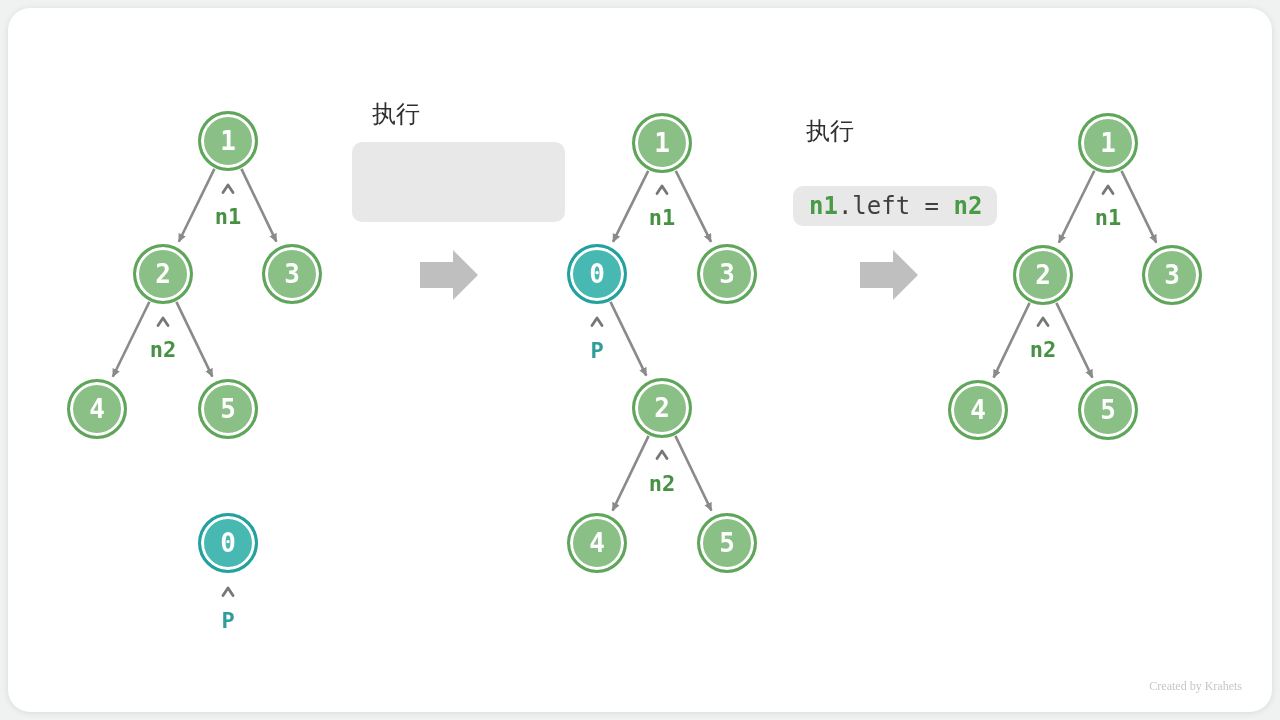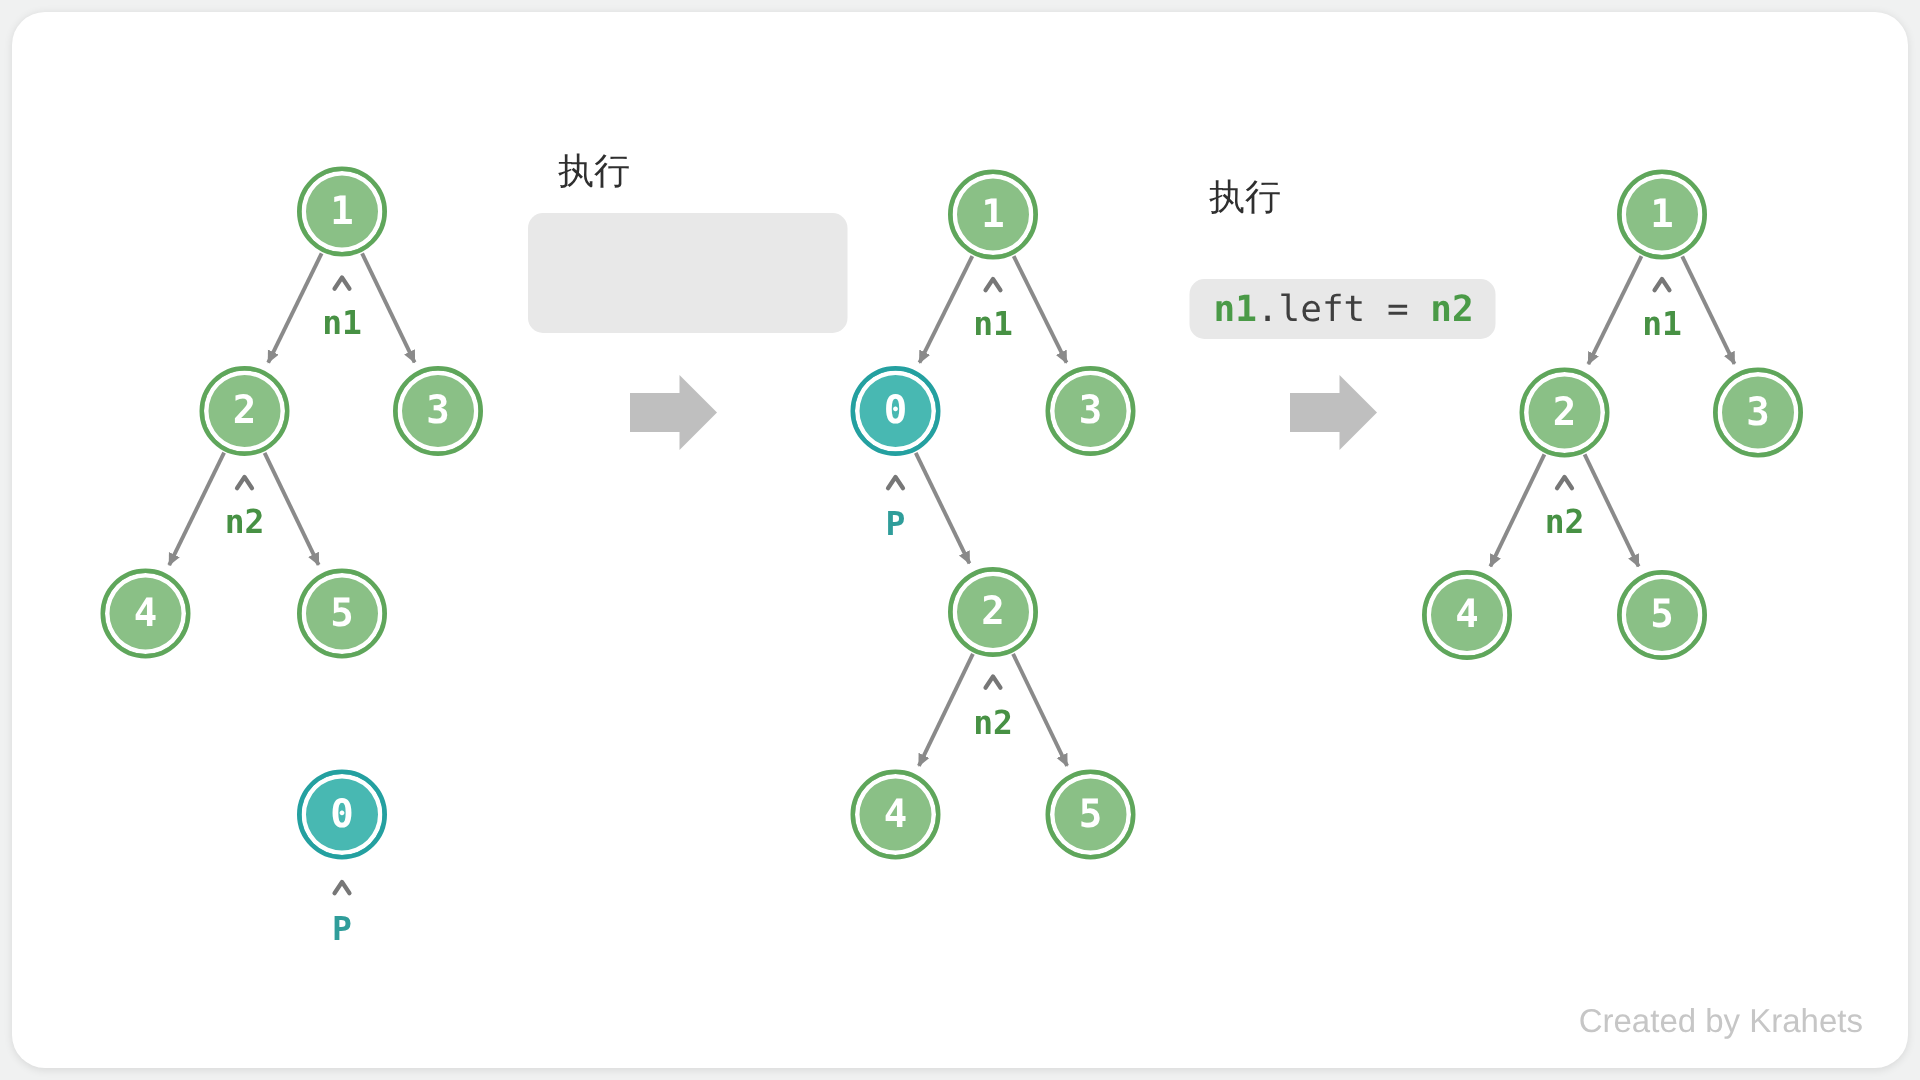--- a/index.html
+++ b/index.html
@@ -44,22 +44,22 @@
     box-sizing:border-box;padding:0 16px;
     display:flex;flex-direction:column;justify-content:center;
     font-family:"DejaVu Sans Mono","Liberation Mono",monospace;
     font-size:24px;color:#3f3f3f;
   }
   .codeline{line-height:36px;white-space:pre;}
   .tok-green{color:#4a9a47;font-weight:bold;}
   .tok-teal{color:#2f9d9a;font-weight:bold;}
   .watermark{
     position:absolute;right:38px;bottom:26px;
-    font-family:Liberation Sans, sans-serif;
-    font-size:22px;color:#c6c6c6;z-index:2;
+    font-family:Liberation Serif, serif;
+    font-size:12px;color:#c6c6c6;z-index:2;
   }
 </style>
 </head>
 <body>
 
 <div id="card"></div>
 
 <div id="stage">
   <svg id="overlay" viewBox="0 0 1280 720" xmlns="http://www.w3.org/2000/svg">
     <defs>

